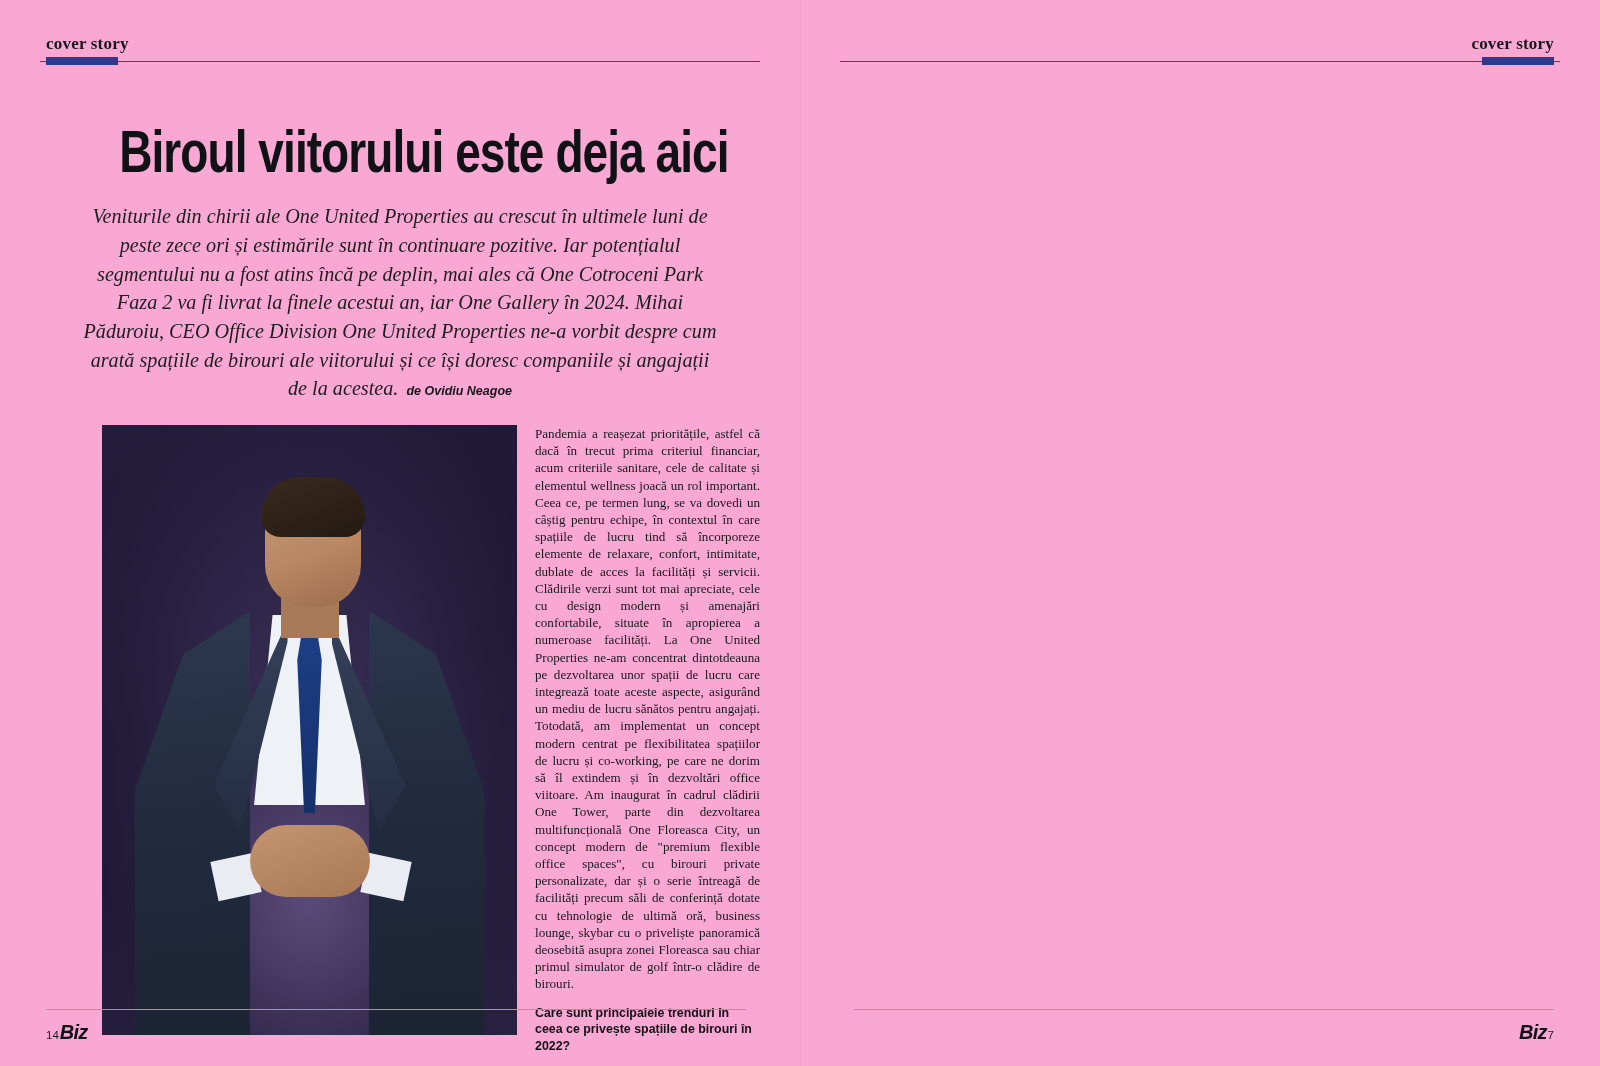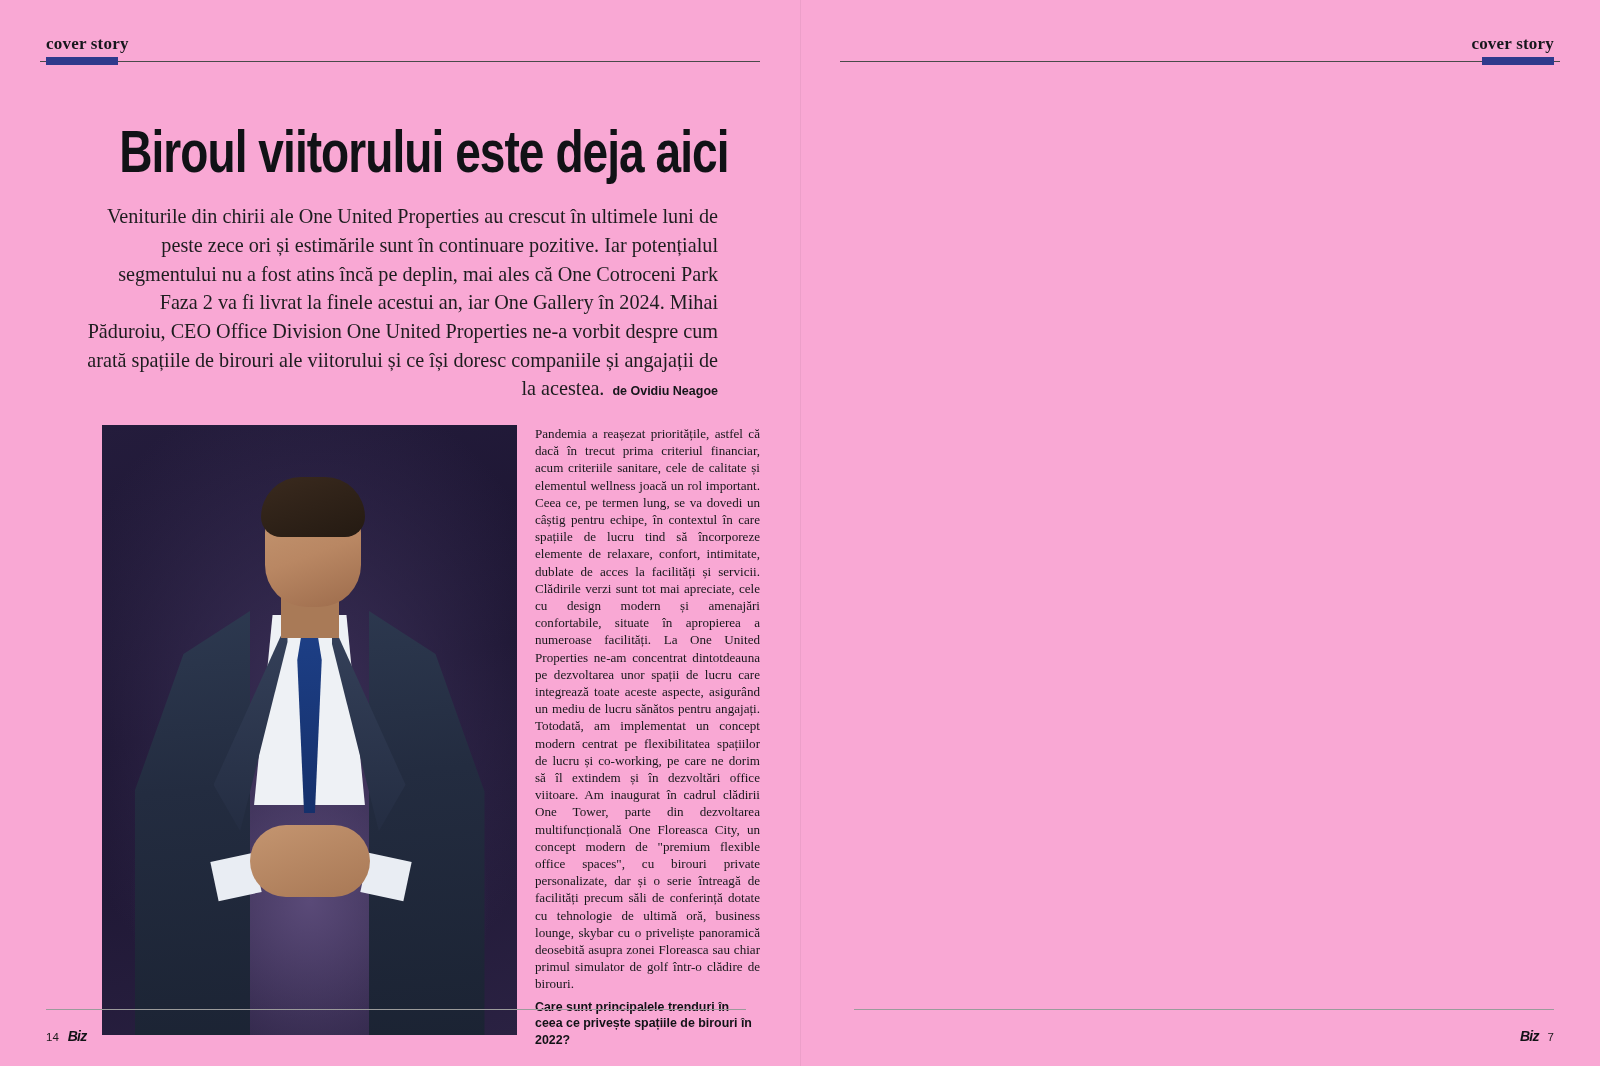--- a/index.html
+++ b/index.html
@@ -78,25 +78,26 @@
     letter-spacing: -1.2px;
     color: #111216;
     margin: 52px 0 0 0;
     transform: scaleX(0.78);
     transform-origin: center;
     white-space: nowrap;
   }
 
   .deck {
     margin: 20px 42px 16px 42px;
-    text-align: right;
+    text-align: center;
     font-family: "Liberation Serif", serif;
     font-size: 20.2px;
     line-height: 1.42;
     color: #1d1d1f;
+    font-style: italic;
   }
   .deck-byline {
     font-family: "Liberation Sans", sans-serif;
     font-weight: bold;
     font-size: 12.5px;
     color: #15161a;
     white-space: nowrap;
     margin-left: 8px;
   }
 
@@ -226,21 +227,21 @@
     font-family: "Liberation Sans", sans-serif;
     font-weight: bold;
     font-size: 12.4px;
     line-height: 1.34;
     color: #111216;
     text-align: left;
     margin: 0 0 1px 0;
     hyphens: none;
   }
   .qhead + p { margin-top: 0; }
-  .col-narrow p, .col p { margin: 0 0 6px 0; }
+  .col-narrow p, .col p { margin: 0 0 12px 0; }
   .col-narrow p:last-child { margin-bottom: 0; }
 
   
   .cols-left {
     position: absolute;
     left: 825px;
     top: 112px;
     width: 222px;
   }
   .col {
@@ -275,34 +276,34 @@
     letter-spacing: 0.1px;
     text-align: left;
   }
 
   
   .footer {
     position: absolute;
     bottom: 22px;
     display: flex;
     align-items: baseline;
-    gap: 9px;
+    gap: 1px;
   }
   .footer-left  { left: 46px; }
   .footer-right { right: 46px; }
   .folio {
     font-family: "Liberation Sans", sans-serif;
     font-size: 11.5px;
     color: #1a1a1a;
   }
   .biz-logo {
     font-family: "Liberation Sans", sans-serif;
     font-weight: bold;
     font-style: italic;
-    font-size: 14px;
+    font-size: 20px;
     letter-spacing: -0.8px;
     color: #111216;
   }
   .footer-rule {
     position: absolute;
     bottom: 56px;
     height: 1px;
     background: #9b9b9b;
   }
   .footer-rule-left  { left: 46px;  width: 700px; }

